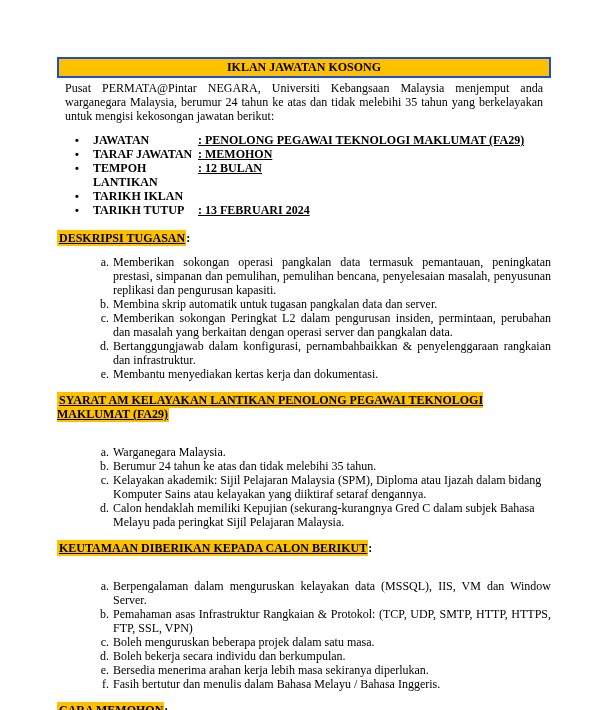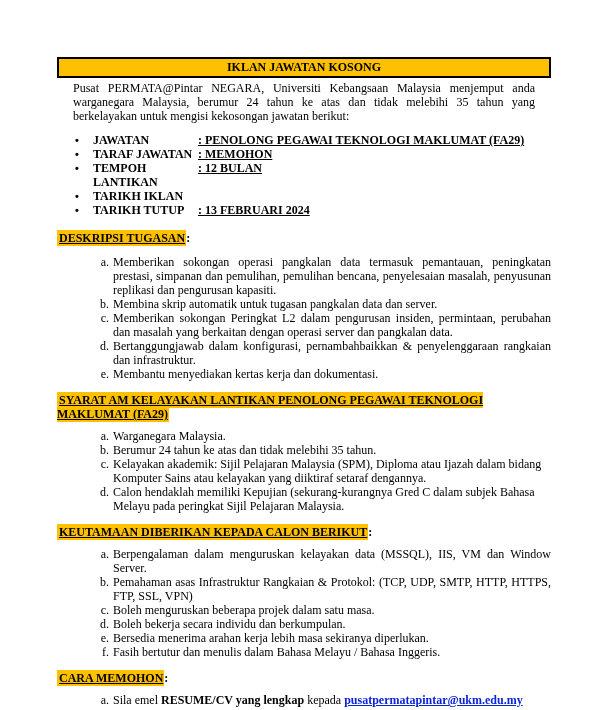--- a/index.html
+++ b/index.html
@@ -10,28 +10,28 @@
     font-family: "Liberation Serif", serif;
     font-size: 12px;
     line-height: 14px;
     color: #000;
     overflow: hidden;
     position: relative;
   }
   .page { position: absolute; left: 57px; top: 57px; width: 494px; }
 
   .title-bar {
-    border: 2px solid #000000;
+    border: 2px solid #1d4ed8;
     background: var(--highlight, #FFC000);
     text-align: center;
     font-weight: bold;
     padding: 1px 0 2px;
   }
 
-  .intro { margin: 3px 16px 0; text-align: justify; }
+  .intro { margin: 3px 8px 0; text-align: justify; }
 
   ul.job-details { list-style: none; margin: 10px 0 14px; padding: 0; }
   ul.job-details li { display: flex; padding-left: 18px; font-weight: bold; }
   ul.job-details .bullet { width: 18px; flex: none; }
   ul.job-details .bullet::before { content: "\2022"; font-family: "Liberation Sans", sans-serif; font-size: 11px; }
   .jd-label { width: 105px; flex: none; }
   .jd-value { flex: 1; text-decoration: underline; }
 
   .section { margin-top: 12px; }
   .heading-line { margin: 0; }
@@ -40,21 +40,21 @@
     font-weight: bold;
     text-decoration: underline;
     padding: 1px 1px 1px 2px;
     margin-top: 47px;
   }
   .hsuffix { font-weight: bold; }
   .lead { margin: 0; }
 
   ol.alpha { list-style-type: lower-alpha; margin: 10px 0 0; padding-left: 55px; }
   ol.alpha li { padding-left: 1px; }
-  ol.alpha.tight { margin-top: 8px; }
+  ol.alpha.tight { margin-top: 24px; }
   .justify li { text-align: justify; }
   .leftalign li { text-align: left; }
 
   .b { font-weight: bold; }
   a.email-link {
     color: var(--link, #0000EE);
     font-weight: bold;
     text-decoration: underline;
   }
 </style>

